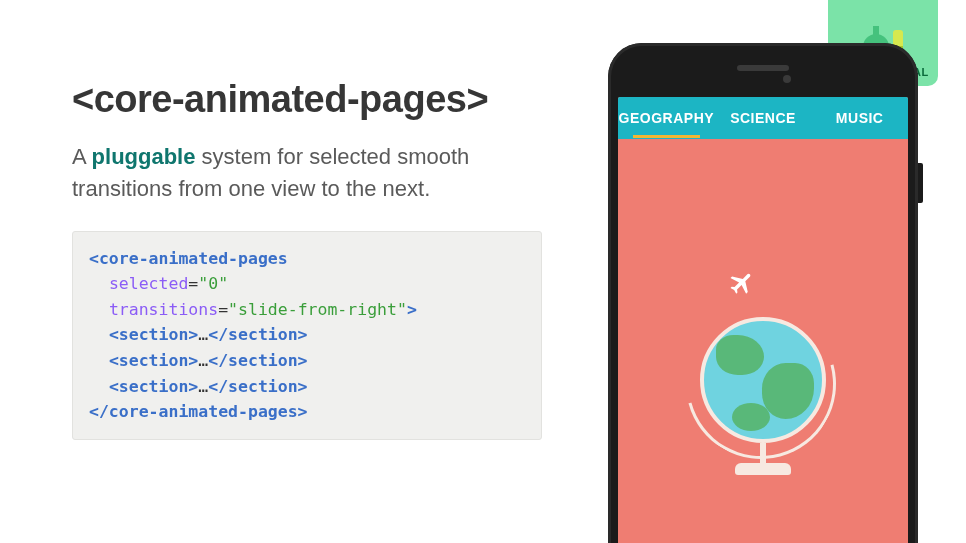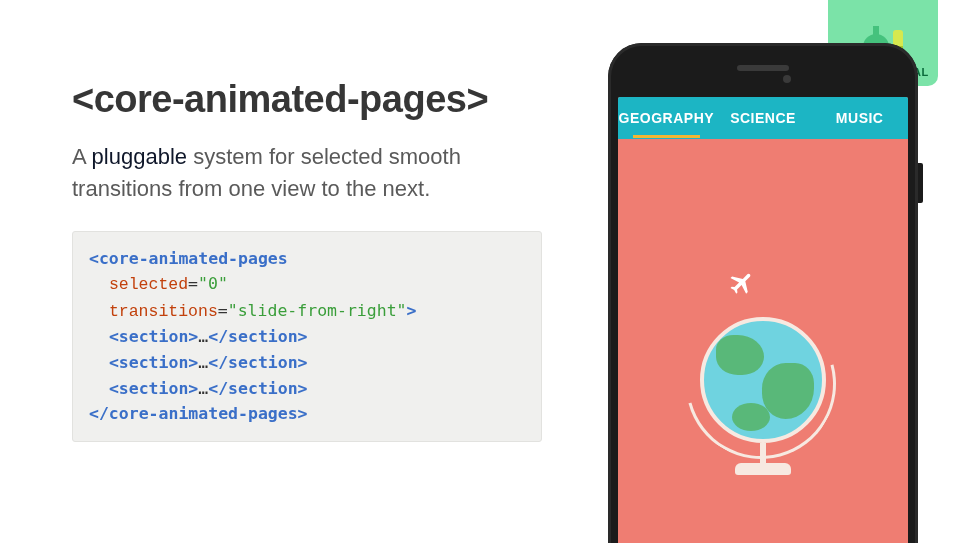--- a/index.html
+++ b/index.html
@@ -44,31 +44,31 @@
     left: 72px; top: 78px; width: 470px;
   }
   .title {
     font-size: 38px; font-weight: 800; color: #363636;
     letter-spacing: -0.5px; margin-bottom: 20px;
   }
   .desc {
     font-size: 22px; color: #5a5a5a; line-height: 1.45;
     margin-bottom: 26px;
   }
-  .desc b { color:#0f172a; font-weight:400; }
+  .desc b { color:#0f766e; font-weight:700; }
   .code {
     background: #f0f0ee; border:1px solid #e2e2df;
     border-radius: 3px; padding: 14px 16px;
     font-family: "Menlo", "Consolas", monospace;
     font-size: 16.5px; line-height: 1.55;
     white-space: pre;
     color:#333;
   }
   .tag { color:#3a6fc8;font-weight:bold; }
-  .attr { color:#c2410c;font-family:Liberation Mono, monospace; }
+  .attr { color:#8b5cf6; }
   .str { color:#3a9e3a; }
   .phone {
     position:absolute; right:48px; bottom:-60px;
     width:310px; height:560px;
     background:#1b1b1b; border-radius:34px;
     padding:54px 10px 0 10px;
     box-shadow: 0 0 0 3px #2a2a2a inset;
   }
   .phone::before {
     content:""; position:absolute; top:22px; left:50%;

